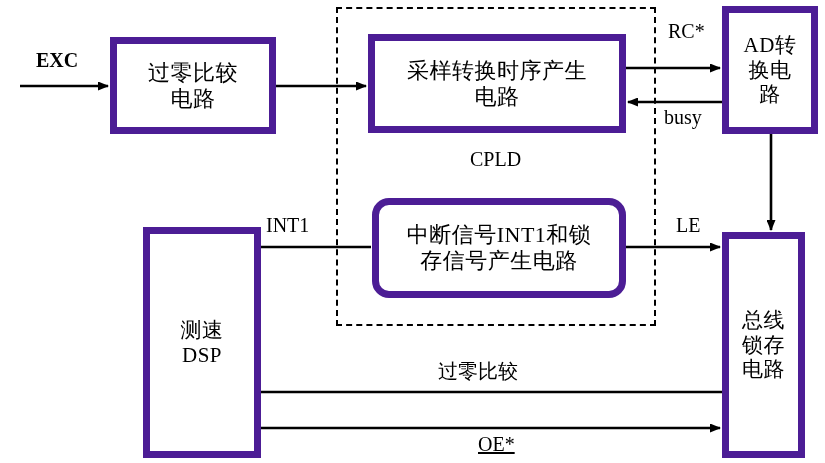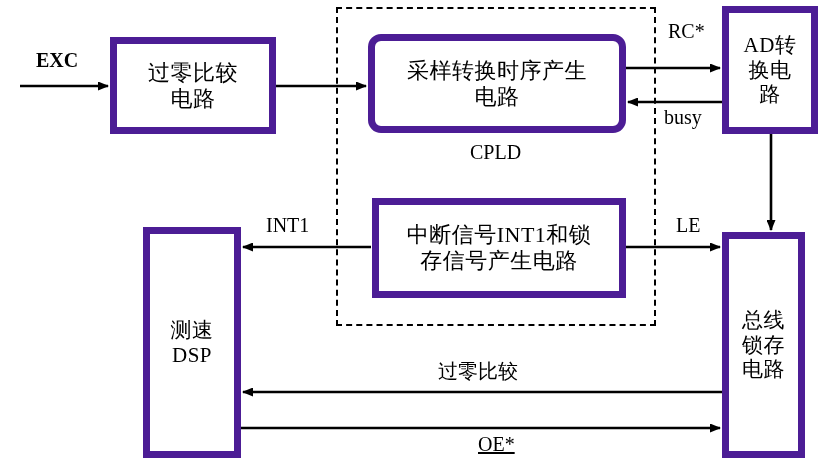--- a/index.html
+++ b/index.html
@@ -54,33 +54,33 @@
     font-family: "Liberation Serif", "DejaVu Serif", serif;
   }
   .cpld-frame {
     position: absolute;
     box-sizing: border-box;
     border: 2px dashed #000000;
     background: transparent;
   }
   
   #box-zero-cross   { left: 110px; top: 37px;  width: 166px; height: 97px; }
-  #box-sampling     { left: 368px; top: 34px;  width: 258px; height: 99px; border-radius: 13px; }
+  #box-sampling     { left: 368px; top: 34px;  width: 258px; height: 99px; }
   #box-ad           { left: 722px; top: 6px;   width: 96px;  height: 128px; }
-  #box-interrupt    { left: 372px; top: 198px; width: 254px; height: 100px; }
+  #box-interrupt    { left: 372px; top: 198px; width: 254px; height: 100px; border-radius: 17px; }
   #box-latch        { left: 722px; top: 232px; width: 83px;  height: 226px; }
-  #box-dsp          { left: 143px; top: 227px; width: 98px;  height: 231px; }
+  #box-dsp          { left: 143px; top: 227px; width: 118px;  height: 231px; }
   #cpld-frame       { left: 336px; top: 7px;   width: 320px; height: 319px; }
 
   #label-exc   { left: 36px;  top: 49px; font-weight: bold; }
   #label-rc    { left: 668px; top: 20px; }
   #label-busy  { left: 664px; top: 106px; text-align: center; }
   #label-int1  { left: 266px; top: 214px; }
   #label-le    { left: 676px; top: 214px; }
-  #label-cpld  { left: 470px; top: 141px; }
+  #label-cpld  { left: 470px; top: 148px; }
   #label-result{ left: 438px; top: 358px; }
   #label-oe    { left: 478px; top: 433px; text-decoration: underline; }
 </style>
 </head>
 <body>
 
 <div id="diagram-root">
 
   <svg class="svg-layer" viewBox="0 0 825 463" width="825" height="463" xmlns="http://www.w3.org/2000/svg">
     <defs>

